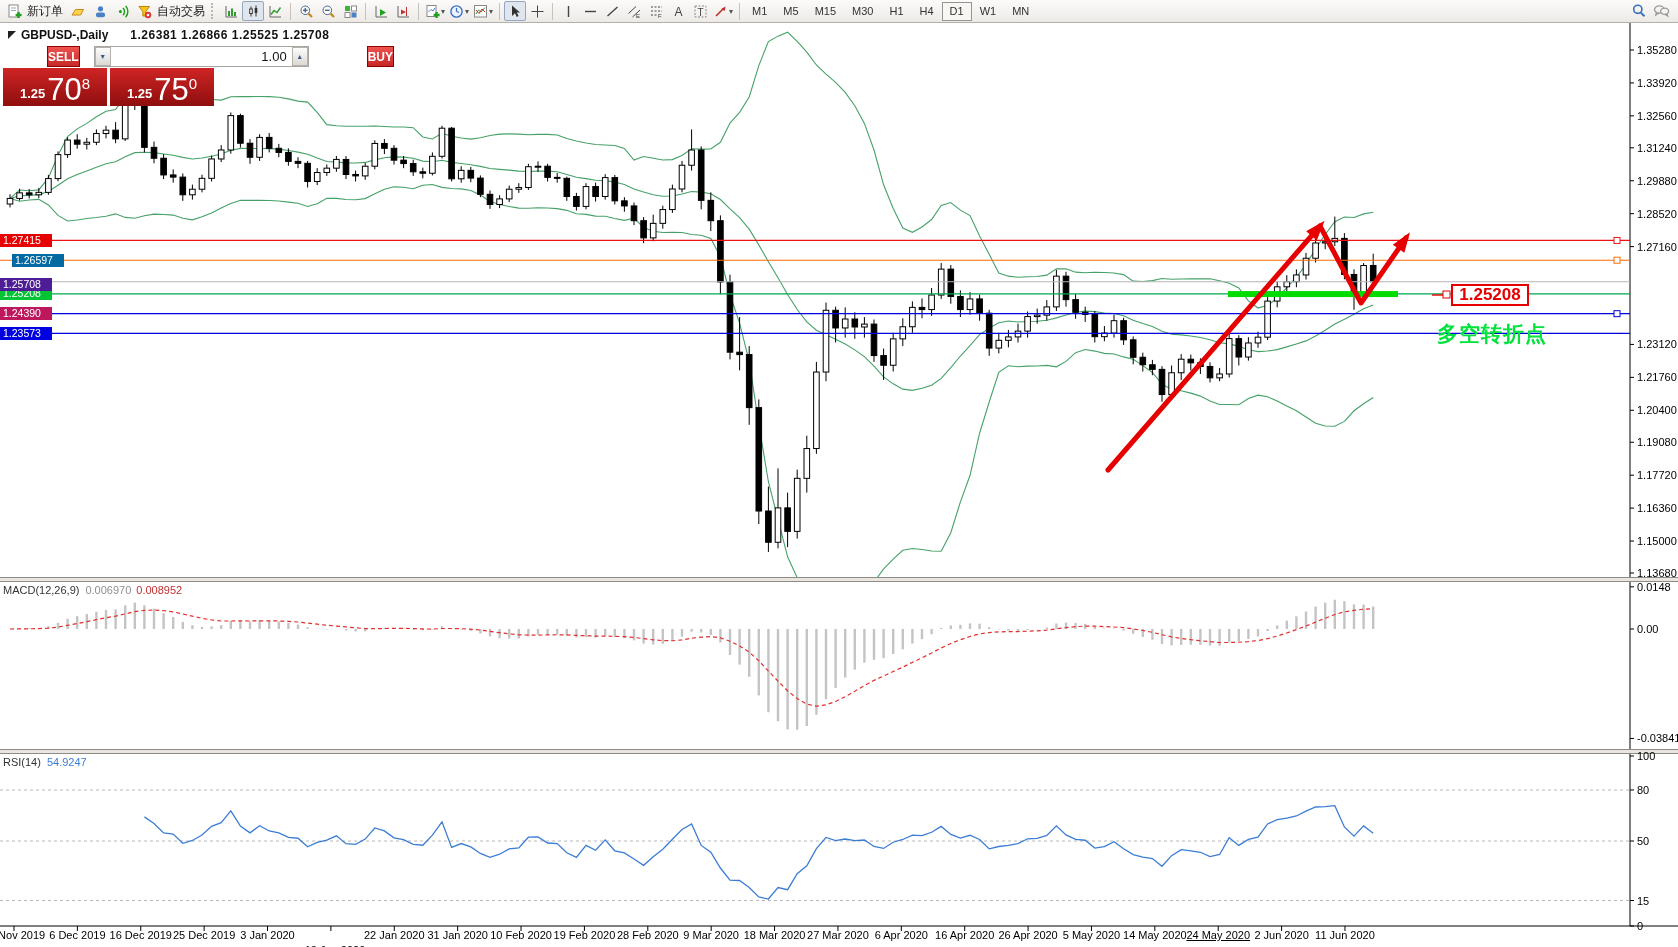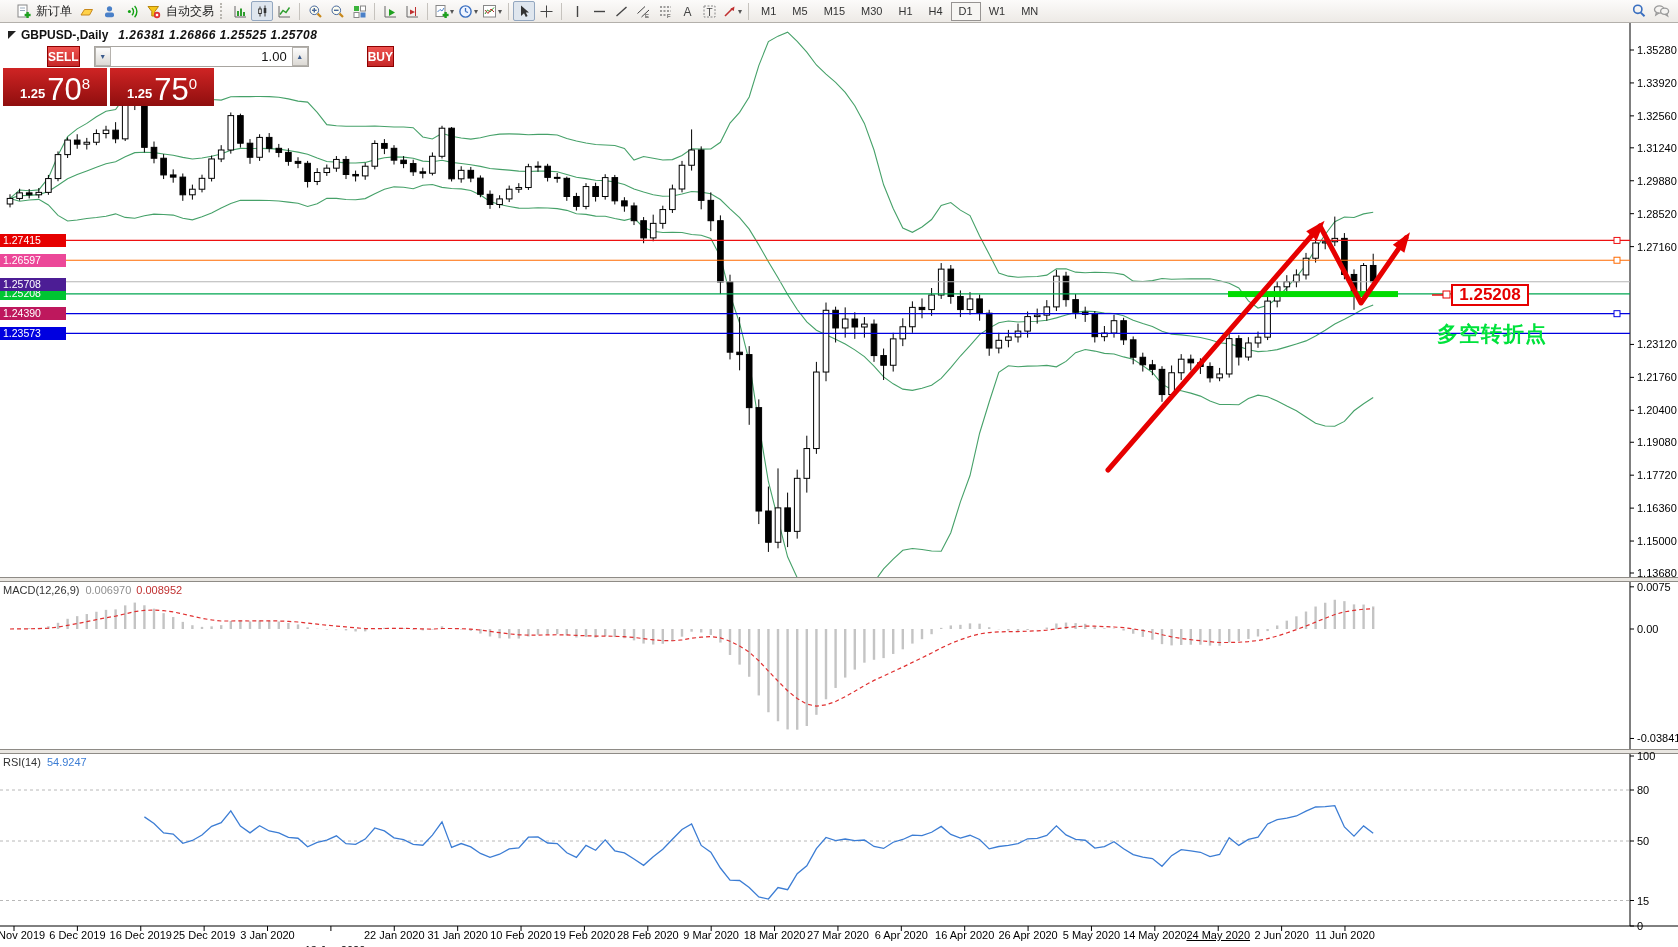--- a/index.html
+++ b/index.html
@@ -1,58 +1,58 @@
 <!DOCTYPE html>
 <html><head>
 <meta charset="utf-8">
 <style>
   html,body{margin:0;padding:0;background:#fff;}
   *{box-sizing:border-box;}
   #app{position:relative;width:1678px;height:947px;overflow:hidden;background:#fff;
        font-family:"Liberation Sans","DejaVu Sans",sans-serif;}
   
   #toolbar{position:absolute;left:0;top:0;width:1678px;height:23px;display:flex;align-items:center;
-           background:linear-gradient(#fcfbfa,#edeae6);border-bottom:1px solid #b3b0ab;padding-left:12px;}
+           background:linear-gradient(#fcfbfa,#edeae6);border-bottom:1px solid #b3b0ab;padding-left:3px;}
   .tb-btn{height:20px;min-width:22px;display:flex;align-items:center;justify-content:center;
           border:1px solid transparent;border-radius:2px;padding:0 1px;}
   .tb-btn.pressed{background:#dfe6ee;border:1px solid #93a7c0;}
   .tb-label{font-size:12px;color:#222;margin:0 4px 0 2px;white-space:nowrap;}
   .tb-grip{width:5px;height:16px;border-left:2px dotted #b9b6b0;margin:0 4px 0 2px;}
   .tb-sep{width:1px;height:17px;background:#c6c3be;margin:0 4px;}
   .caret{font-size:8px;color:#555;margin-left:1px;}
   .tf-btn{font-size:11px;color:#333;padding:2px 7px;height:19px;display:flex;align-items:center;
           border:1px solid transparent;}
   .tf-btn.active{background:#f7f6f3;border:1px solid #979492;}
   #tb-right{margin-left:auto;display:flex;align-items:center;margin-right:6px;}
   
   #chart-svg{position:absolute;left:0;top:0;}
   #chart-title{position:absolute;left:8px;top:28px;font-size:12px;font-weight:700;color:#111;
                display:flex;align-items:center;white-space:nowrap;}
   #collapse-tri{width:0;height:0;border-top:8px solid #222;border-right:8px solid transparent;margin-right:5px;}
-  #chart-title .ohlc{margin-left:10px;letter-spacing:.5px;font-style:italic;}
+  #chart-title .ohlc{margin-left:22px;letter-spacing:.5px;}
   
   #one-click{position:absolute;left:3px;top:46px;width:211px;}
   .oc-row1{display:flex;height:21px;}
   .oc-btn{color:#fff;font-weight:700;font-size:12px;display:flex;align-items:center;justify-content:center;
           background:linear-gradient(#ef5350,#c62828);border:1px solid #8e0000;margin-left:44px;}
   #sell-btn{width:44px;}  #buy-btn{width:47px;}
   .vol-wrap{flex:1;display:flex;background:#e8e5e1;border:1px solid #a8a5a0;margin:0 14px;}
   .vol-btn{width:16px;background:linear-gradient(#fdfdfd,#dcd9d4);border:1px solid #b5b2ad;color:#3a5a8c;
            font-size:7px;display:flex;align-items:center;justify-content:center;}
   #volume-input{flex:1;border:none;background:#fff;font-size:13px;text-align:right;padding:0 5px 0 0;
                 font-family:inherit;color:#111;}
   .oc-row2{display:flex;gap:3px;margin-top:1px;height:38px;}
   .price-box{flex:1;background:linear-gradient(#cf2424,#8f0e0e);display:flex;align-items:flex-end;
              justify-content:center;color:#fff;padding-bottom:1px;}
   .price-box .small{font-size:13px;font-weight:700;margin:0 2px 4px 0;}
   .price-box .big{font-size:31px;font-weight:400;line-height:30px;}
   .price-box .sup{font-size:15px;font-weight:400;margin-bottom:13px;}
   
   .axlbl{position:absolute;font-size:11px;color:#000;white-space:nowrap;}
-  .ptag{position:absolute;left:1632px;width:66px;height:13px;line-height:13px;color:#fff;
+  .ptag{position:absolute;left:1632px;width:52px;height:13px;line-height:13px;color:#fff;
         font-size:10.5px;padding-left:3px;white-space:nowrap;}
   .dtlbl{position:absolute;top:929px;font-size:11px;color:#000;transform:translateX(-50%);white-space:nowrap;}
   .ind-label{position:absolute;font-size:11px;color:#333;white-space:nowrap;}
   .ind-label .v1{color:#8f8f8f;margin-left:6px;}
   .ind-label .v2{color:#c03030;margin-left:5px;}
   #price-box-note{position:absolute;left:1451px;top:284px;width:78px;height:22px;background:#fff;
         border:2px solid #e60000;color:#e60000;font-size:17px;font-weight:700;line-height:18px;text-align:center;}
   #cn-note{position:absolute;left:1437px;top:320px;font-size:21px;font-weight:700;color:#00e23c;
            letter-spacing:1px;white-space:nowrap;}
   svg text{font-family:"Liberation Sans","DejaVu Sans",sans-serif;}
@@ -856,26 +856,26 @@
       <div class="axlbl" style="left: 1637px; top: 240.61px;">1.27160</div>
       <div class="axlbl" style="left: 1637px; top: 338.431px;">1.23120</div>
       <div class="axlbl" style="left: 1637px; top: 371.361px;">1.21760</div>
       <div class="axlbl" style="left: 1637px; top: 404.291px;">1.20400</div>
       <div class="axlbl" style="left: 1637px; top: 436.252px;">1.19080</div>
       <div class="axlbl" style="left: 1637px; top: 469.182px;">1.17720</div>
       <div class="axlbl" style="left: 1637px; top: 502.111px;">1.16360</div>
       <div class="axlbl" style="left: 1637px; top: 535.041px;">1.15000</div>
       <div class="axlbl" style="left: 1637px; top: 567.002px;">1.13680</div>
       <div class="ptag" style="left: 0px; top: 233.936px; background: rgb(230, 0, 0);">1.27415</div>
-      <div class="ptag" style="left: 0px; top: 253.742px; background: #ec4899;">1.26597</div>
+      <div class="ptag" style="left: 12px; top: 253.742px; background: #0369a1;">1.26597</div>
       <div class="ptag" style="left: 0px; top: 287.374px; background: rgb(0, 196, 50);">1.25208</div>
       <div class="ptag" style="left: 0px; top: 278px; background: #4c1d95;">1.25708</div>
       <div class="ptag" style="left: 0px; top: 307.18px; background: #be185d;">1.24390</div>
       <div class="ptag" style="left: 0px; top: 326.962px; background: rgb(0, 0, 224);">1.23573</div>
-      <div class="axlbl" style="left: 1637px; top: 580.82px;">0.0075</div>
+      <div class="axlbl" style="left: 1637px; top: 580.82px;">0.0148</div>
       <div class="axlbl" style="left: 1637px; top: 623px;">0.00</div>
       <div class="axlbl" style="left: 1637px; top: 732.483px;">-0.038415</div>
       <div class="axlbl" style="left: 1637px; top: 750px;">100</div>
       <div class="axlbl" style="left: 1637px; top: 784px;">80</div>
       <div class="axlbl" style="left: 1637px; top: 835px;">50</div>
       <div class="axlbl" style="left: 1637px; top: 894.5px;">15</div>
       <div class="axlbl" style="left: 1637px; top: 920px;">0</div>
       <div class="dtlbl" style="left: 14px;">27 Nov 2019</div>
       <div class="dtlbl" style="left: 77.38px;">6 Dec 2019</div>
       <div class="dtlbl" style="left: 140.76px;">16 Dec 2019</div>

